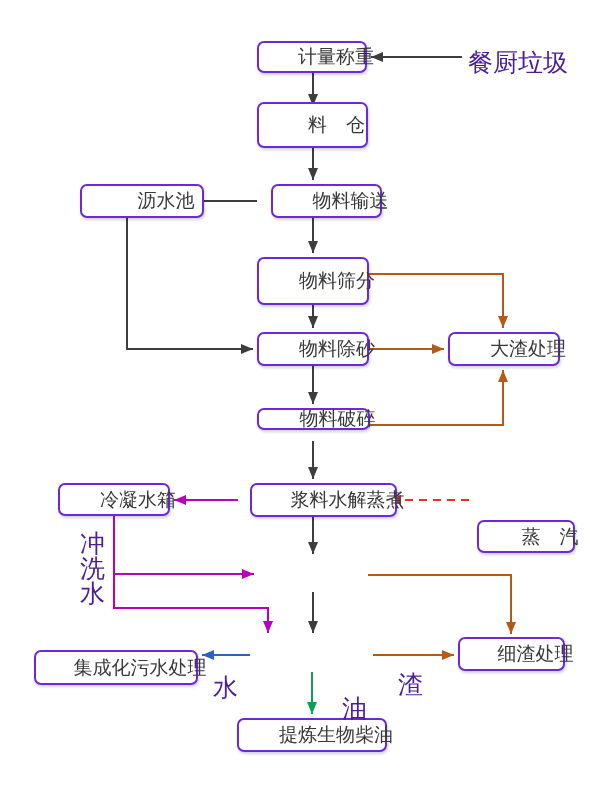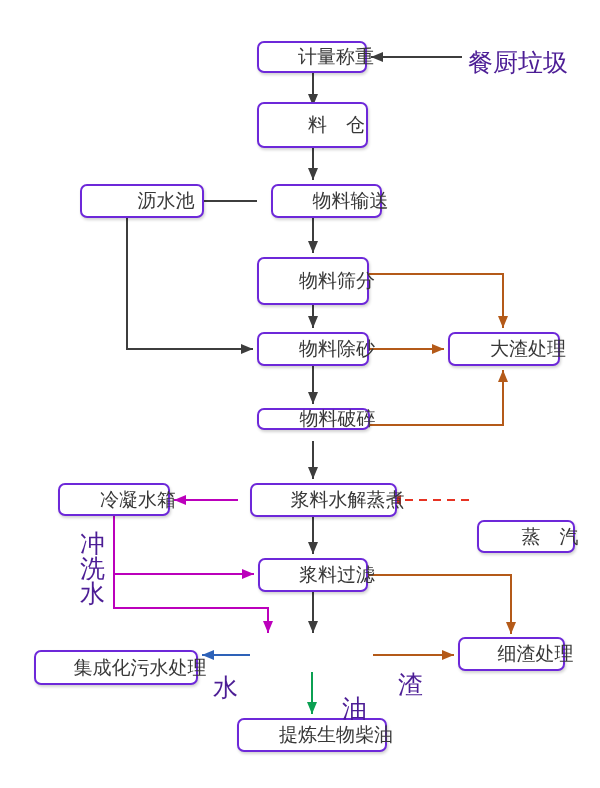--- a/index.html
+++ b/index.html
@@ -98,21 +98,20 @@
   <div class="node" style="left:257px;top:102px;width:111px;height:46px;">料　仓</div>
   <div class="node" style="left:271px;top:184px;width:111px;height:34px;">物料输送</div>
   <div class="node" style="left:80px;top:184px;width:124px;height:34px;">沥水池</div>
   <div class="node" style="left:257px;top:257px;width:112px;height:48px;">物料筛分</div>
   <div class="node" style="left:257px;top:332px;width:112px;height:34px;border-radius:7px;">物料除砂</div>
   <div class="node" style="left:448px;top:332px;width:112px;height:34px;">大渣处理</div>
   <div class="node" style="left:257px;top:408px;width:113px;height:22px;">物料破碎</div>
   <div class="node" style="left:238px;top:483px;width:147px;height:34px;margin-left:12px;">浆料水解蒸煮</div>
   <div class="node" style="left:58px;top:483px;width:112px;height:33px;">冷凝水箱</div>
   <div class="node" style="left:477px;top:484px;width:98px;height:33px;margin-top:36px;">蒸　汽</div>
-  <div class="node" style="left:258px;top:558px;width:110px;height:34px;">浆料过滤</div>
   <div class="node" style="left:34px;top:637px;width:164px;height:35px;margin-top:13px;">集成化污水处理</div>
   <div class="node" style="left:458px;top:637px;width:107px;height:34px;">细渣处理</div>
   <div class="node" style="left:237px;top:718px;width:150px;height:34px;">提炼生物柴油</div>
 
   <div class="edge-label" style="left:468px;top:46px;">餐厨垃圾</div>
   <div class="edge-label vertical" style="left:80px;top:531px;">冲洗水</div>
   <div class="edge-label" style="left:213px;top:671px;">水</div>
   <div class="edge-label" style="left:398px;top:668px;">渣</div>
   <div class="edge-label" style="left:342px;top:692px;">油</div>
 

